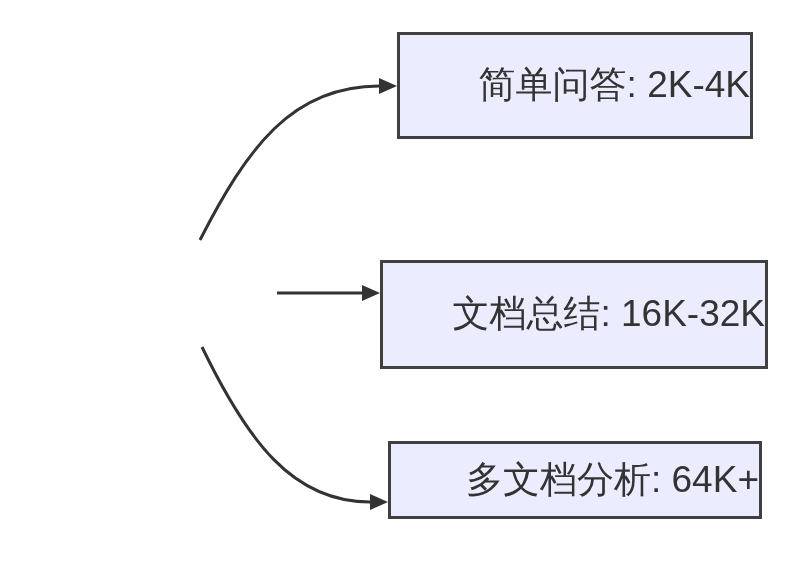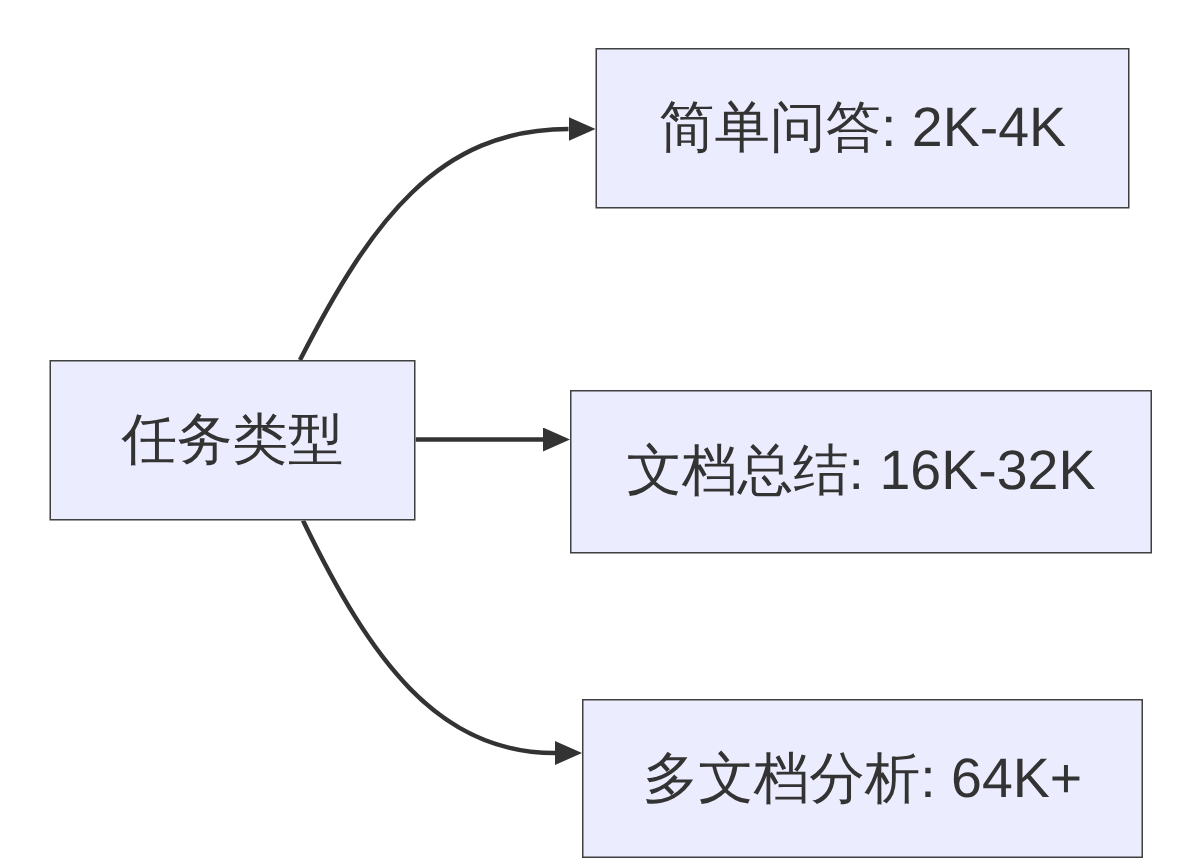--- a/index.html
+++ b/index.html
@@ -19,53 +19,50 @@
     position: absolute;
     left: 0;
     top: 0;
     width: 787px;
     height: 572px;
   }
   .node {
     position: absolute;
     box-sizing: border-box;
     background: #ECECFF;
-    border: 1px solid #404040;
+    border: 3px solid #404040;
     display: flex;
     align-items: center;
-    justify-content: center;
+    justify-content: flex-end;
     color: #333333;
     font-size: 37px;
     line-height: 1.2;
     white-space: nowrap;
   }
   .node-root    { left: 33px;  top: 240px; width: 244px; height: 107px; }
   .node-child-0 { left: 397px; top: 32px;  width: 356px; height: 107px; }
   .node-child-1 { left: 380px; top: 239px; width: 388px; height: 109px; margin-top: 21px; }
-  .node-child-2 { left: 388px; top: 466px; width: 374px; height: 106px; }
+  .node-child-2 { left: 388px; top: 441px; width: 374px; height: 78px; }
 </style>
 </head>
 <body>
 
 <div class="canvas">
 
   <svg class="edges" viewBox="0 0 787 572" xmlns="http://www.w3.org/2000/svg" aria-hidden="true">
     <defs>
       <marker id="arrowhead" markerUnits="userSpaceOnUse" markerWidth="18" markerHeight="16" refX="0" refY="8" orient="auto">
         <path d="M0,0 L18,8 L0,16 Z" fill="#333333"></path>
       </marker>
     </defs>
     <path d="M200,240 C247,148 292,86 379,86" fill="none" stroke="#333333" stroke-width="3" marker-end="url(#arrowhead)"></path>
     <path d="M277,293 L362,293" fill="none" stroke="#333333" stroke-width="3" marker-end="url(#arrowhead)"></path>
     <path d="M202,347 C247,440 292,502 370,502" fill="none" stroke="#333333" stroke-width="3" marker-end="url(#arrowhead)"></path>
   </svg>
 
-  <div class="node node-root">
-    <span>任务类型</span>
-  </div>
 
   <div class="node node-child-0">
     <span>简单问答: 2K-4K</span>
   </div>
 
   <div class="node node-child-1">
     <span>文档总结: 16K-32K</span>
   </div>
 
   <div class="node node-child-2">

